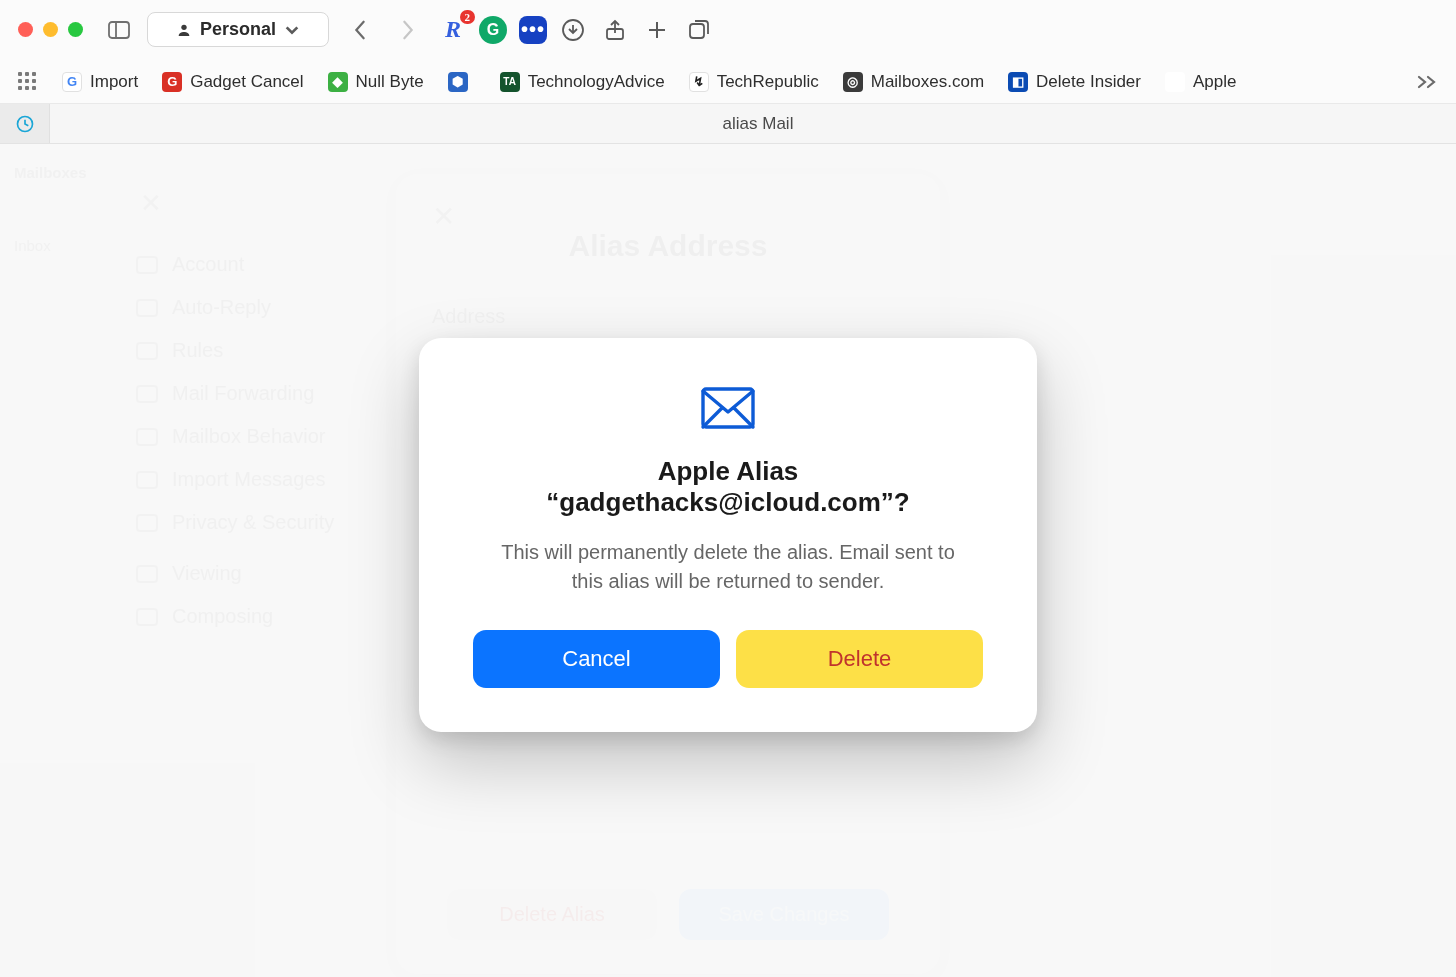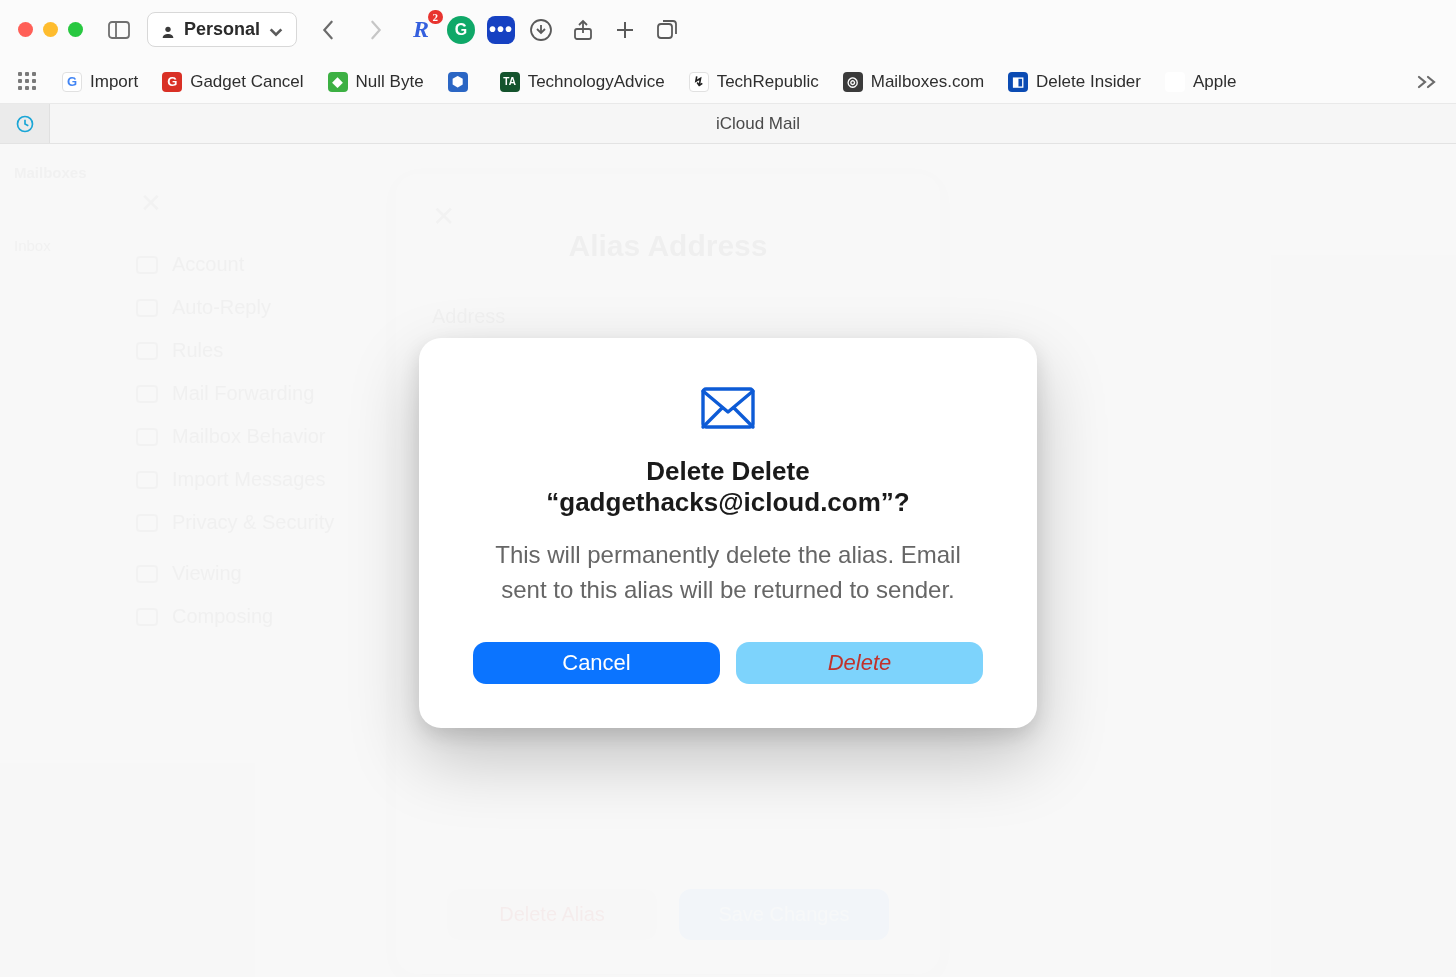--- a/index.html
+++ b/index.html
@@ -16,23 +16,23 @@
   }
   .traffic { display:flex; gap:10px; margin-right:8px; }
   .tl { width:15px; height:15px; border-radius:50%; }
   .tl.r{background:#ff5f57;} .tl.y{background:#febc2e;} .tl.g{background:#28c840;}
 
   .square-btn {
     width:28px; height:28px; display:flex; align-items:center; justify-content:center;
     color:#555; border-radius:6px;
   }
   .profile-pill {
-    display:flex; align-items:flex-end; gap:8px;
+    display:flex; align-items:center; gap:8px;
     border:1px solid #d8d8d8; border-radius:8px;
-    padding:6px 12px; font-size:18px; font-weight:600; color:#2b2b2b;
+    padding:6px 28px; font-size:18px; font-weight:600; color:#2b2b2b;
     background:#fff;
   }
   .profile-pill svg { width:16px; height:16px; }
   .nav-arrow { width:34px;height:34px; display:flex;align-items:center;justify-content:center; color:#6b6b6b;}
   .nav-arrow.dis{color:#c6c6c6;}
 
   .ext-icons{display:flex; gap:12px; align-items:center;}
   .ext-icons .ei{width:28px;height:28px;border-radius:6px;display:flex;align-items:center;justify-content:center;font-weight:700;font-size:16px;color:#fff;position:relative;}
   .ei.r{color:#345fde;background:transparent;font-size:24px;font-style:italic;font-family:Georgia,serif;}
   .ei .badge{position:absolute;top:-6px;right:-8px;background:#e8342f;color:#fff;font-size:11px;border-radius:10px;padding:1px 5px;font-style:normal;font-family:-apple-system;}
@@ -98,27 +98,27 @@
 
   
   .modal{
     width:618px; background:#fff; border-radius:22px;
     box-shadow:0 30px 70px rgba(0,0,0,0.22), 0 8px 20px rgba(0,0,0,0.12);
     padding:48px 54px 44px; text-align:center;
   }
   .modal .micon{display:flex;justify-content:center;margin-bottom:26px;}
   .modal .micon svg{width:56px;height:44px;stroke:#0d5bd6;}
   .modal h1{font-size:26px;font-weight:700;color:#1a1a1a;margin-bottom:20px;}
-  .modal p{font-size:24px;color:#666;line-height:1.45;margin:16px 18px 34px;}
+  .modal p{font-size:20px;color:#666;line-height:1.45;margin:16px 18px 34px;}
   .modal .btns{display:flex;gap:16px;}
   .modal .btns button{
-    flex:1;border:none;border-radius:13px;font-size:22px;padding:8px 0;cursor:pointer;
+    flex:1;border:none;border-radius:13px;font-size:22px;padding:16px 0;cursor:pointer;
   }
   .modal .cancel{background:#0b74ff;color:#fff;font-weight:500;}
-  .modal .delete{background:#7dd3fc;color:#c0332d;font-weight:500;font-style:italic;}
+  .modal .delete{background:#fde047;color:#c0332d;font-weight:500;}
 
   svg{display:block;}
 </style>
 </head>
 <body>
 
 <div class="chrome-top">
   <div class="traffic">
     <div class="tl r"></div>
     <div class="tl y"></div>
@@ -249,21 +249,21 @@
 
 <div class="tab-strip">
   <div class="pinned-tab">
     <svg width="20" height="20" viewBox="0 0 24 24" fill="none" stroke="#1aa6d6" stroke-width="2">
         <circle cx="12" cy="12" r="9"></circle>
         <polyline points="12,7 12,12 16,14"></polyline>
       </svg>
   </div>
   <div class="active-tab">
     <span style="color:#555;font-size:18px"></span>
-    <span>iCloud Mail</span>
+    <span>alias Mail</span>
   </div>
 </div>
 
 <div class="app">
 
   <div class="ghost-sidebar">
     <div style="font-weight:600;">Mailboxes</div>
     <div>Inbox</div>
   </div>
 
@@ -322,21 +322,21 @@
   <div class="overlay">
     <div class="modal">
       <div class="micon">
         <svg viewBox="0 0 56 44" fill="none" stroke-width="3.4" stroke-linejoin="round" stroke-linecap="round">
           <rect x="3" y="3" width="50" height="38" rx="3"></rect>
           <polyline points="3,5 28,26 53,5"></polyline>
           <line x1="3" y1="41" x2="22" y2="22"></line>
           <line x1="53" y1="41" x2="34" y2="22"></line>
         </svg>
       </div>
-      <h1>Delete Delete “gadgethacks@icloud.com”?</h1>
+      <h1>Apple Alias “gadgethacks@icloud.com”?</h1>
       <p>This will permanently delete the alias. Email sent to this alias will be returned to sender.</p>
       <div class="btns">
         <button class="cancel">Cancel</button>
         <button class="delete">Delete</button>
       </div>
     </div>
   </div>
 
 </div>
 

